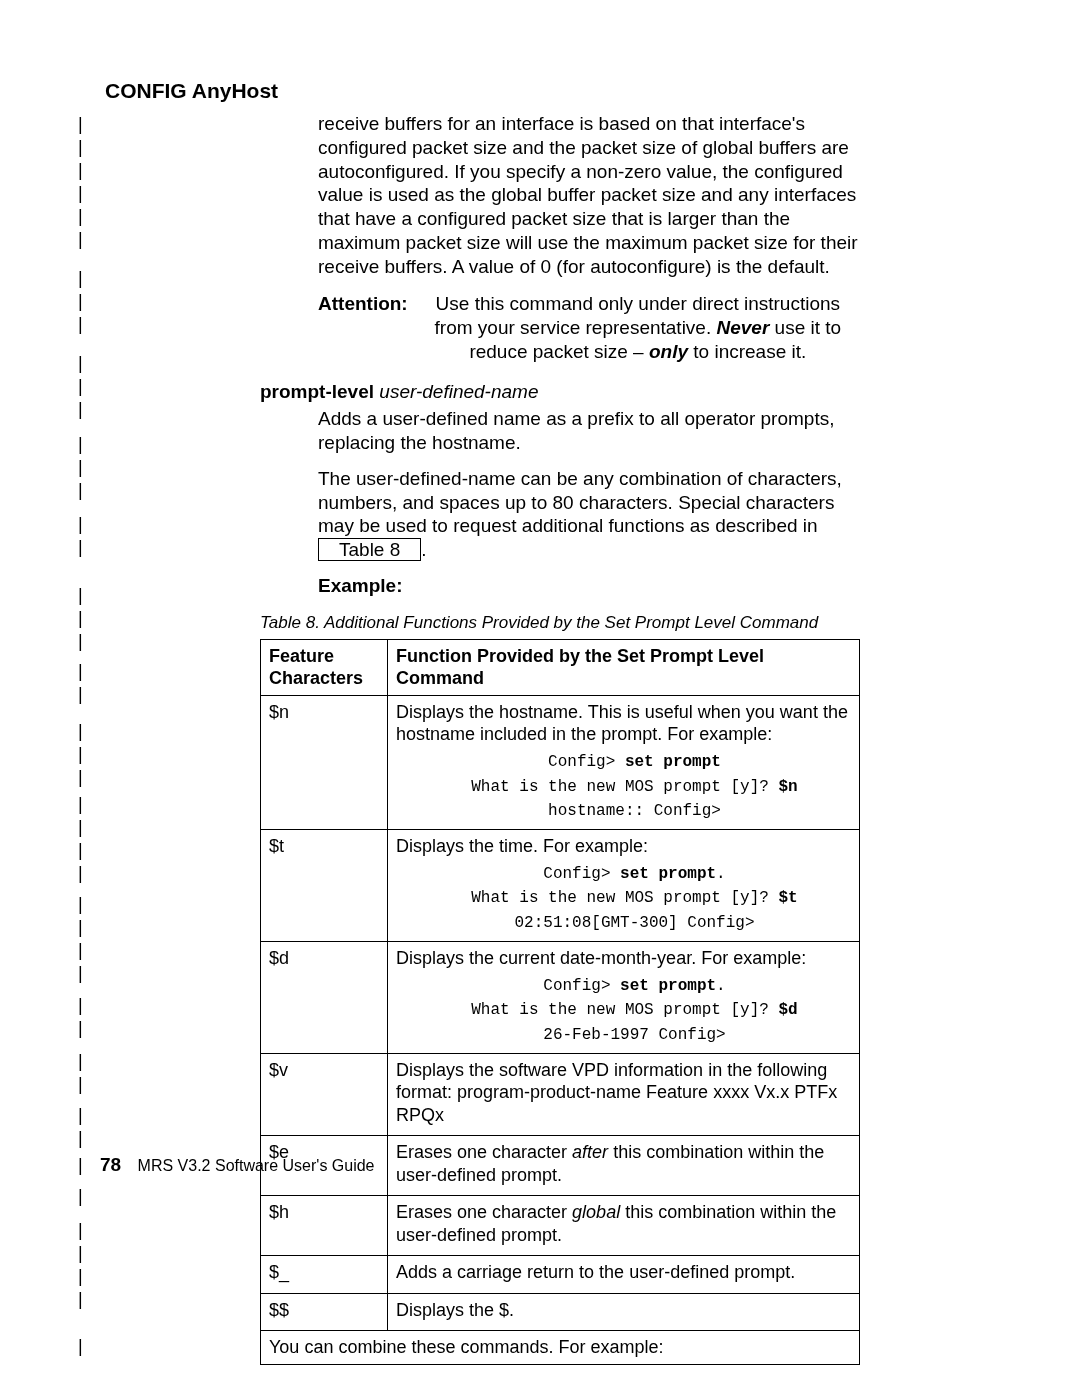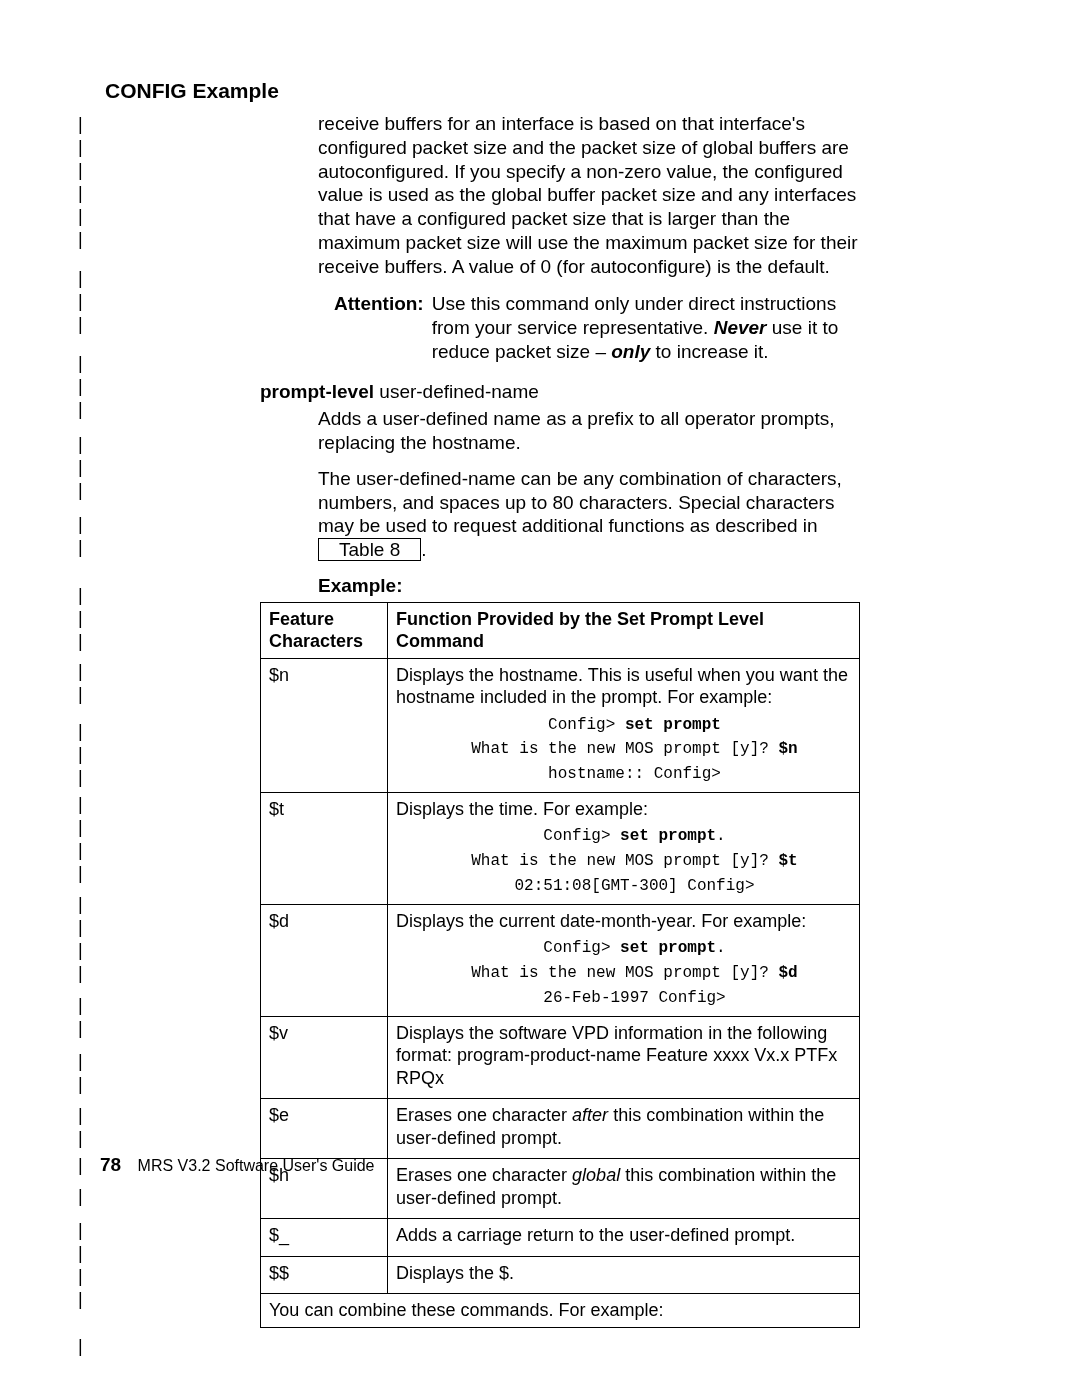--- a/index.html
+++ b/index.html
@@ -37,27 +37,27 @@
     top: 112px;
     width: 600px;
   }
   .para {
     margin: 0 0 12px 58px;
   }
   .attn {
     margin: 14px 0 16px 58px;
     display: flex;
   }
-  .attn .label { font-weight: bold; flex: 0 0 auto; margin-left: 16px; }
-  .attn .body  { margin-left: 8px; }
+  .attn .label { font-weight: bold; flex: 0 0 auto; }
+  .attn .body  { margin-left: 8px; text-align: center; }
   .term {
     margin: 8px 0 4px 0;
   }
   .term .kw { font-weight: bold; }
-  .term .arg { }
+  .term .arg { font-style: italic; }
   .ex-label { font-weight: bold; margin: 10px 0 4px 58px; }
   .mono {
     font-family: "Courier New", monospace;
     font-size: 15px;
     line-height: 1.25;
     white-space: pre;
     margin-left: 58px;
   }
   .mono .b { font-weight: bold; }
   .table-caption {
@@ -95,21 +95,21 @@
     position: absolute;
     left: 100px;
     top: 1153px;
     font-size: 16px;
   }
   .footer .pnum { font-weight: bold; font-size: 19px; margin-right: 12px; }
 </style>
 </head>
 <body>
 
-<div class="section-title">CONFIG Example</div>
+<div class="section-title">CONFIG AnyHost</div>
 
 <div class="changebar" style="top:113px;">
     <span>|</span>
     <span>|</span>
     <span>|</span>
     <span>|</span>
     <span>|</span>
     <span>|</span>
   </div>
 <div class="changebar" style="top:267px;">
@@ -200,20 +200,21 @@
     <span class="kw">prompt-level</span>
     <span class="arg">user-defined-name</span>
   </div>
   <p class="para">Adds a user-defined name as a prefix to all operator prompts, replacing the hostname.</p>
   <p class="para">
     <span>The user-defined-name can be any combination of characters, numbers, and spaces up to 80 characters. Special characters may be used to request additional functions as described in </span><a href="#" class="xref">Table 8</a><span>.</span>
   </p>
 
   <div class="ex-label">Example:</div>
 
+  <div class="table-caption">Table 8. Additional Functions Provided by the Set Prompt Level Command</div>
 
   <table class="fn">
     <thead>
       <tr>
         <th class="col1"><span>Feature</span><br><span>Characters</span></th>
         <th>Function Provided by the Set Prompt Level Command</th>
       </tr>
     </thead>
     <tbody id="table-body">
         <tr>

